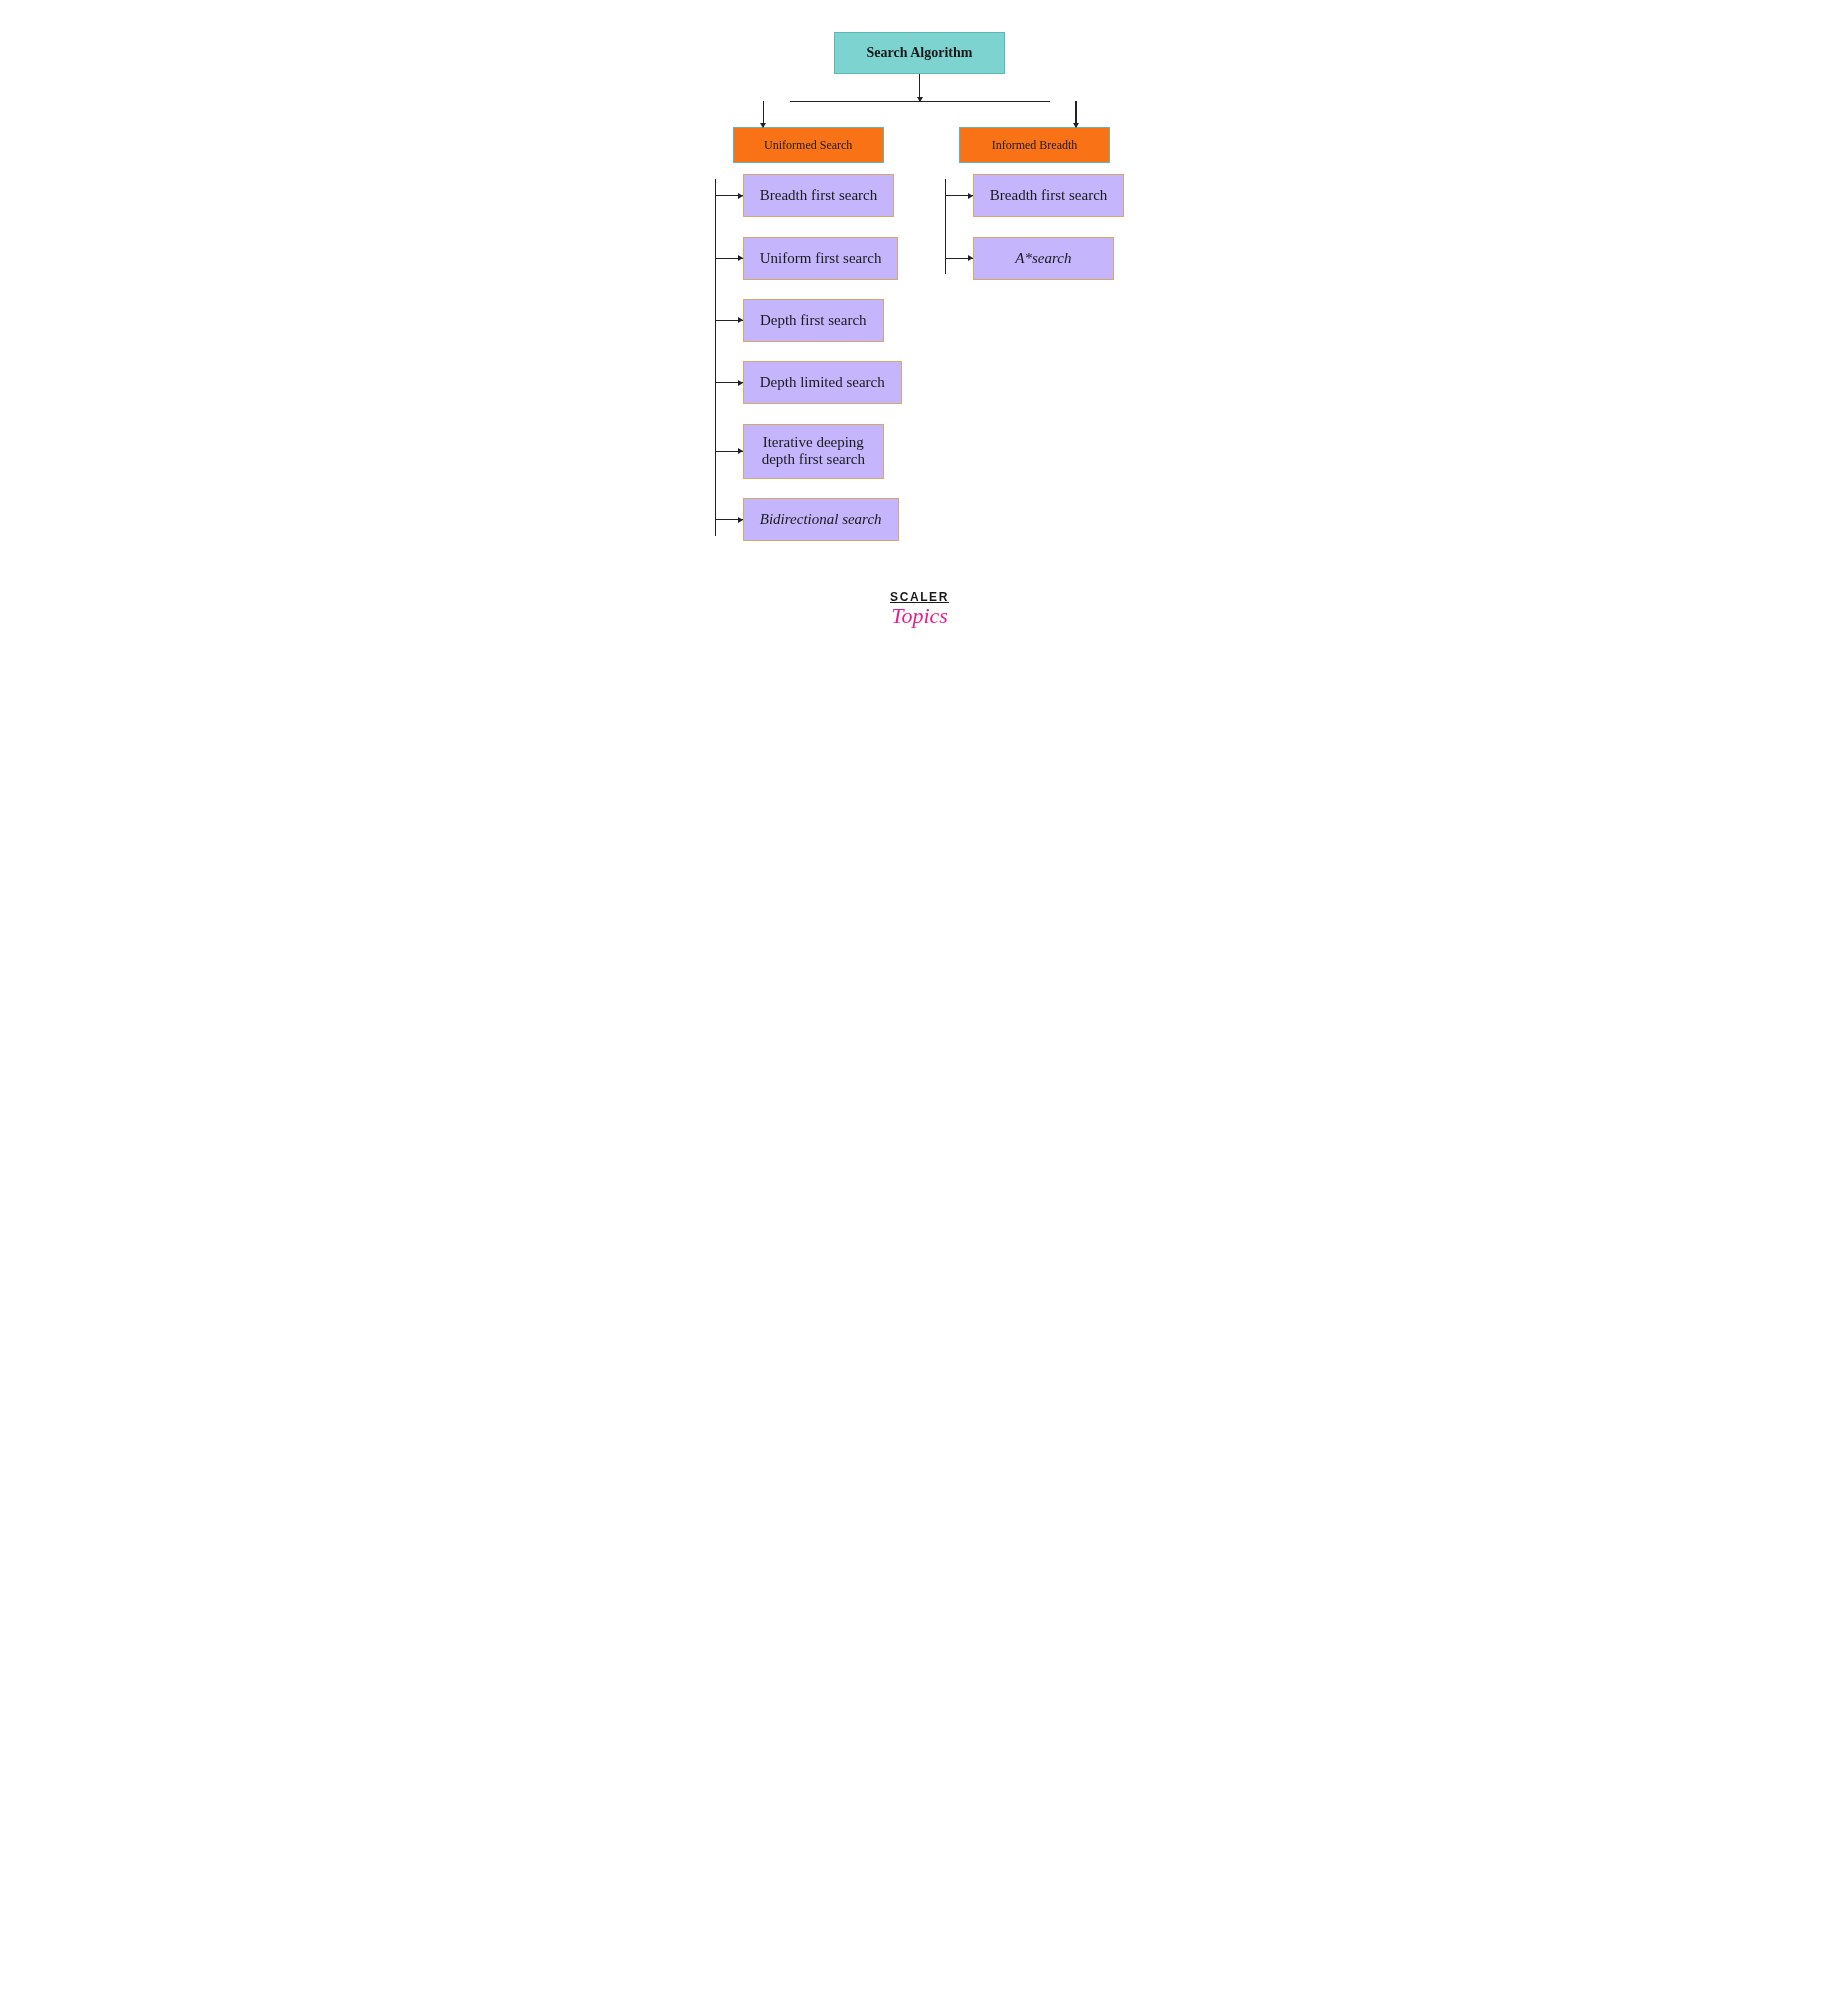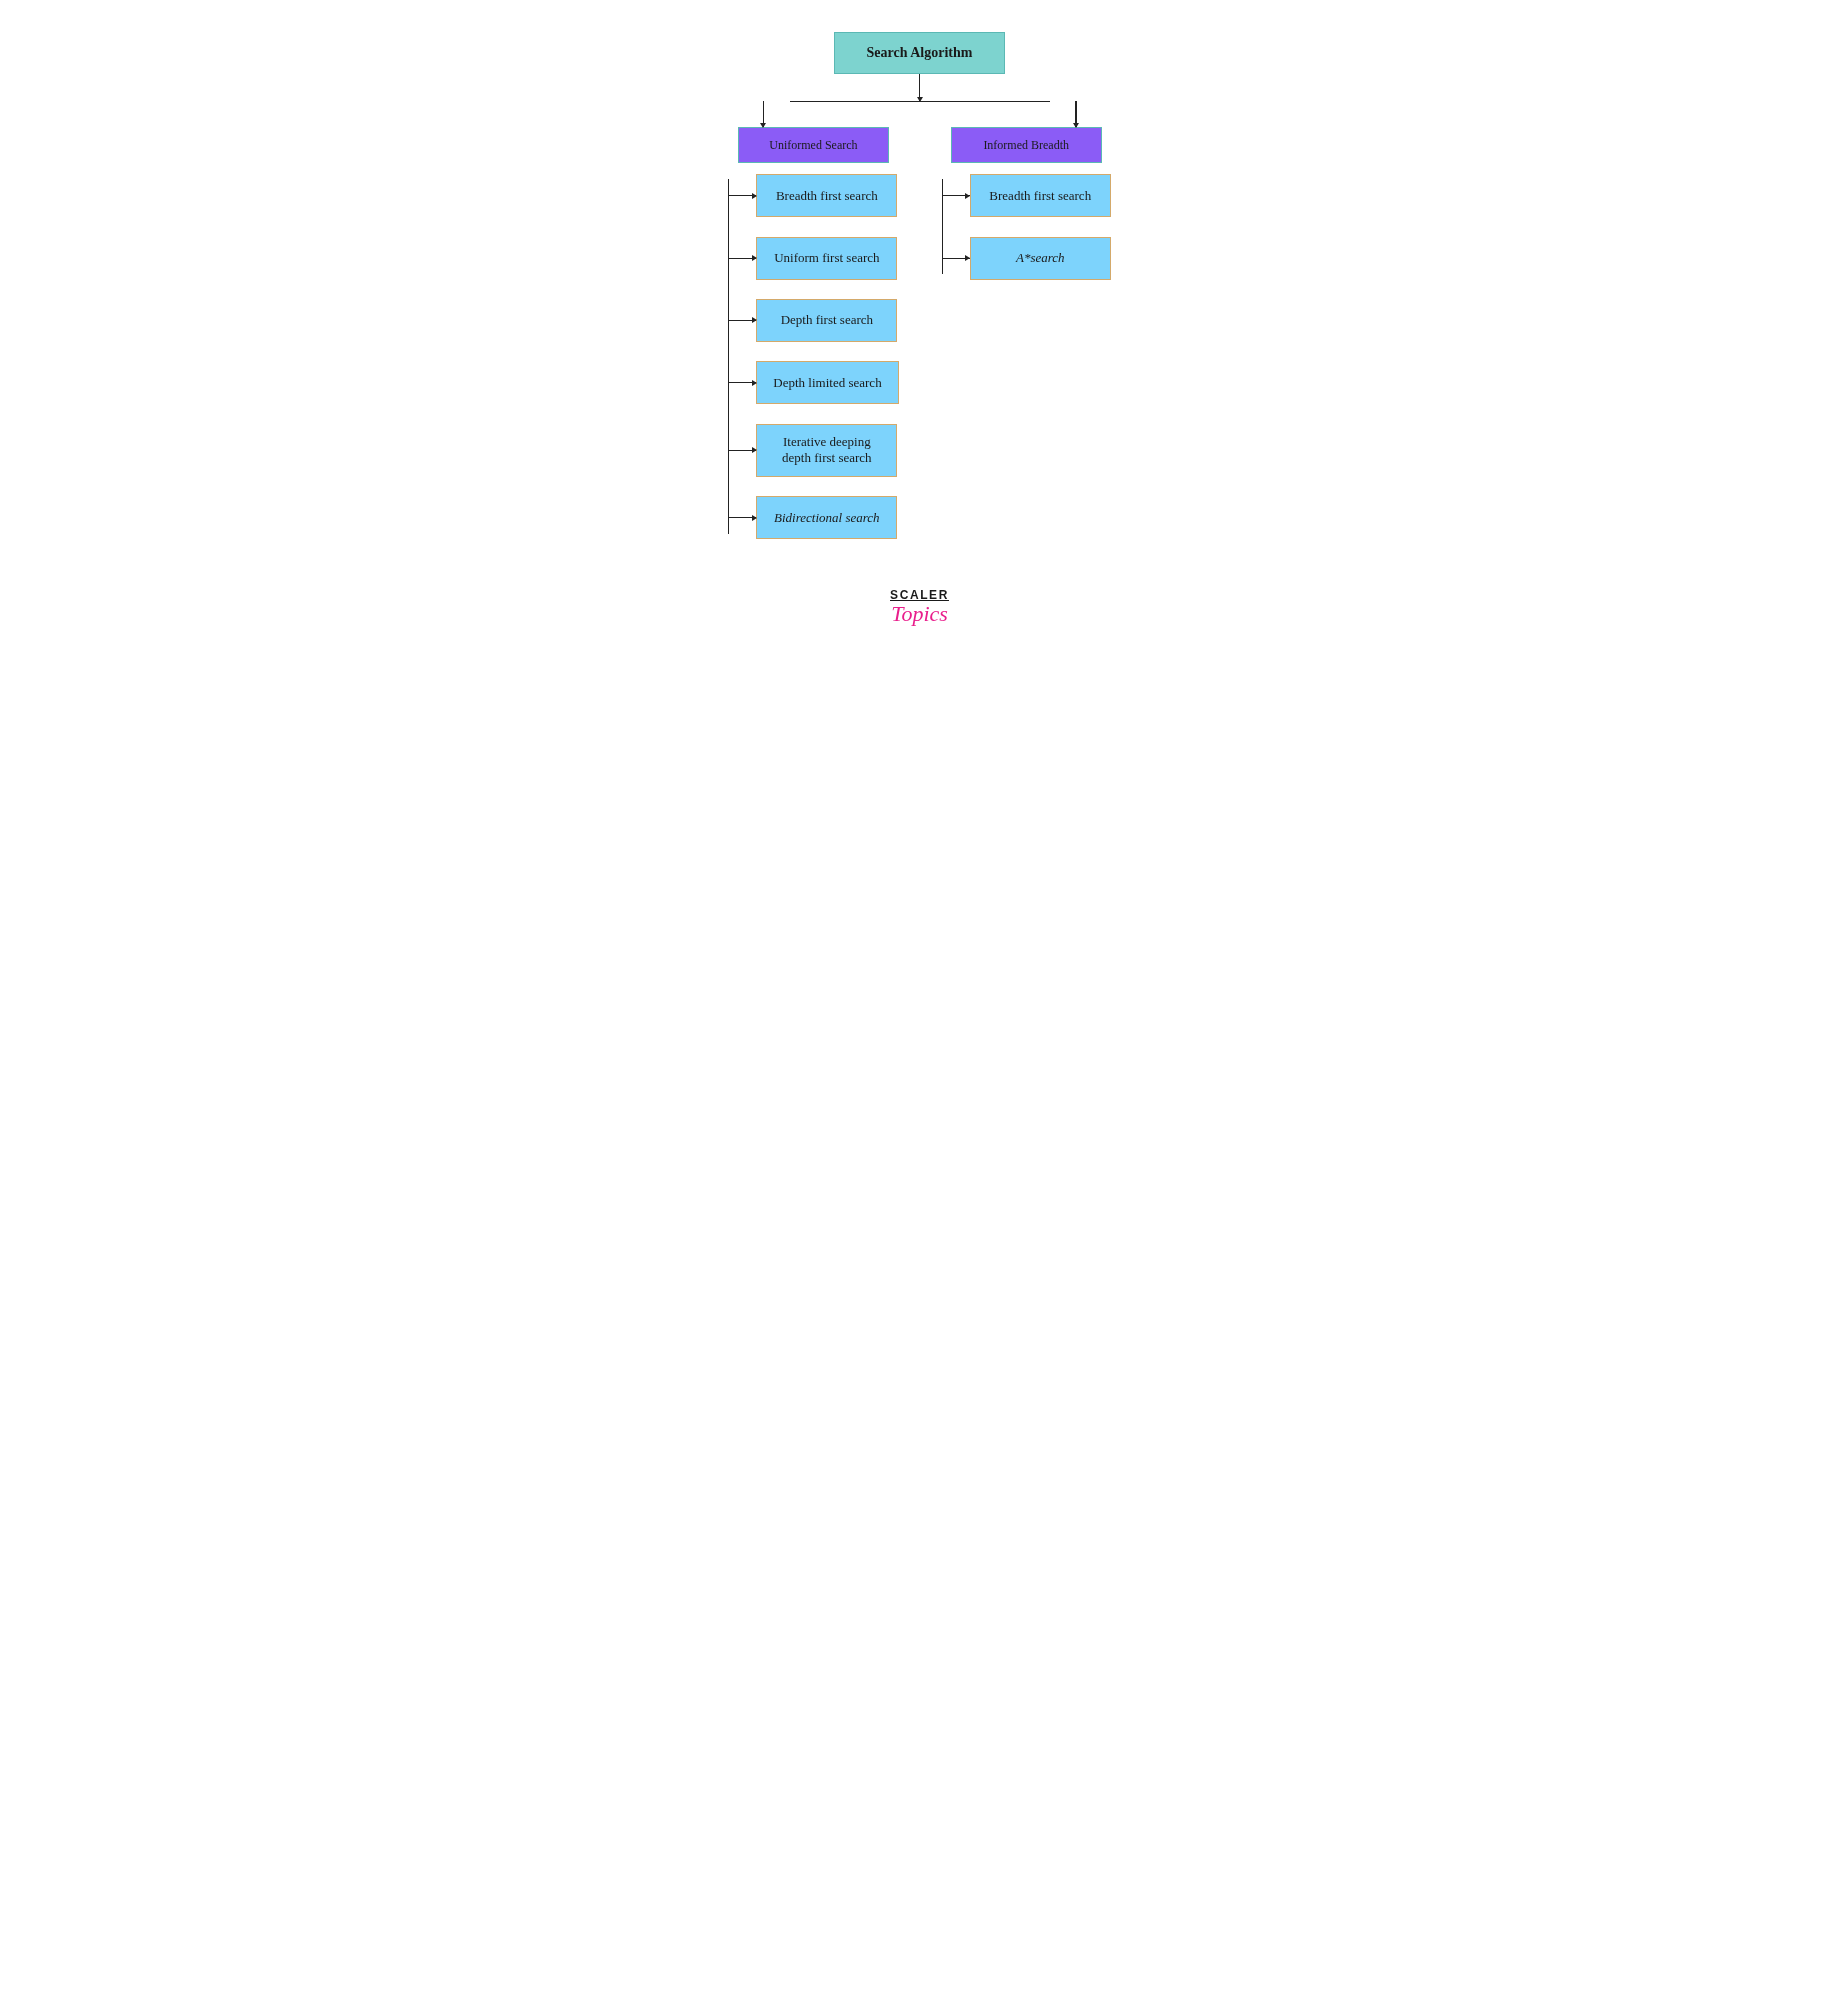--- a/index.html
+++ b/index.html
@@ -28,21 +28,21 @@
       border: 1.1px solid #5bb8b4;
       padding: 12px 32px;
       font-size: 14px;
       font-weight: bold;
       color: #1a1a1a;
       display: inline-block;
     }
 
     
     .branch-header {
-      background: #8b5cf6;
+      background: #f97316;
       border: 1.1px solid #5bb8b4;
       padding: 9.7px 21.6px;
       font-size: 12px;
       color: #1a1a1a;
       text-align: center;
       min-width: 151px;
     }
 
     .item-row {
       display: flex;
@@ -68,24 +68,24 @@
       position: absolute;
       right: -0.5px;
       top: 50%;
       transform: translateY(-50%);
       border-left: 5.4px solid #222;
       border-top: 3.8px solid transparent;
       border-bottom: 3.8px solid transparent;
     }
 
     .item-box {
-      background: #7dd3fc;
+      background: #c4b5fd;
       border: 1.1px solid #d4a96a;
       padding: 9.7px 16px;
-      font-size: 13px;
+      font-size: 15px;
       color: #1a1a1a;
       text-align: center;
       min-width: 141px;
       min-height: 43px;
       display: flex;
       align-items: center;
       justify-content: center;
     }
 
     

